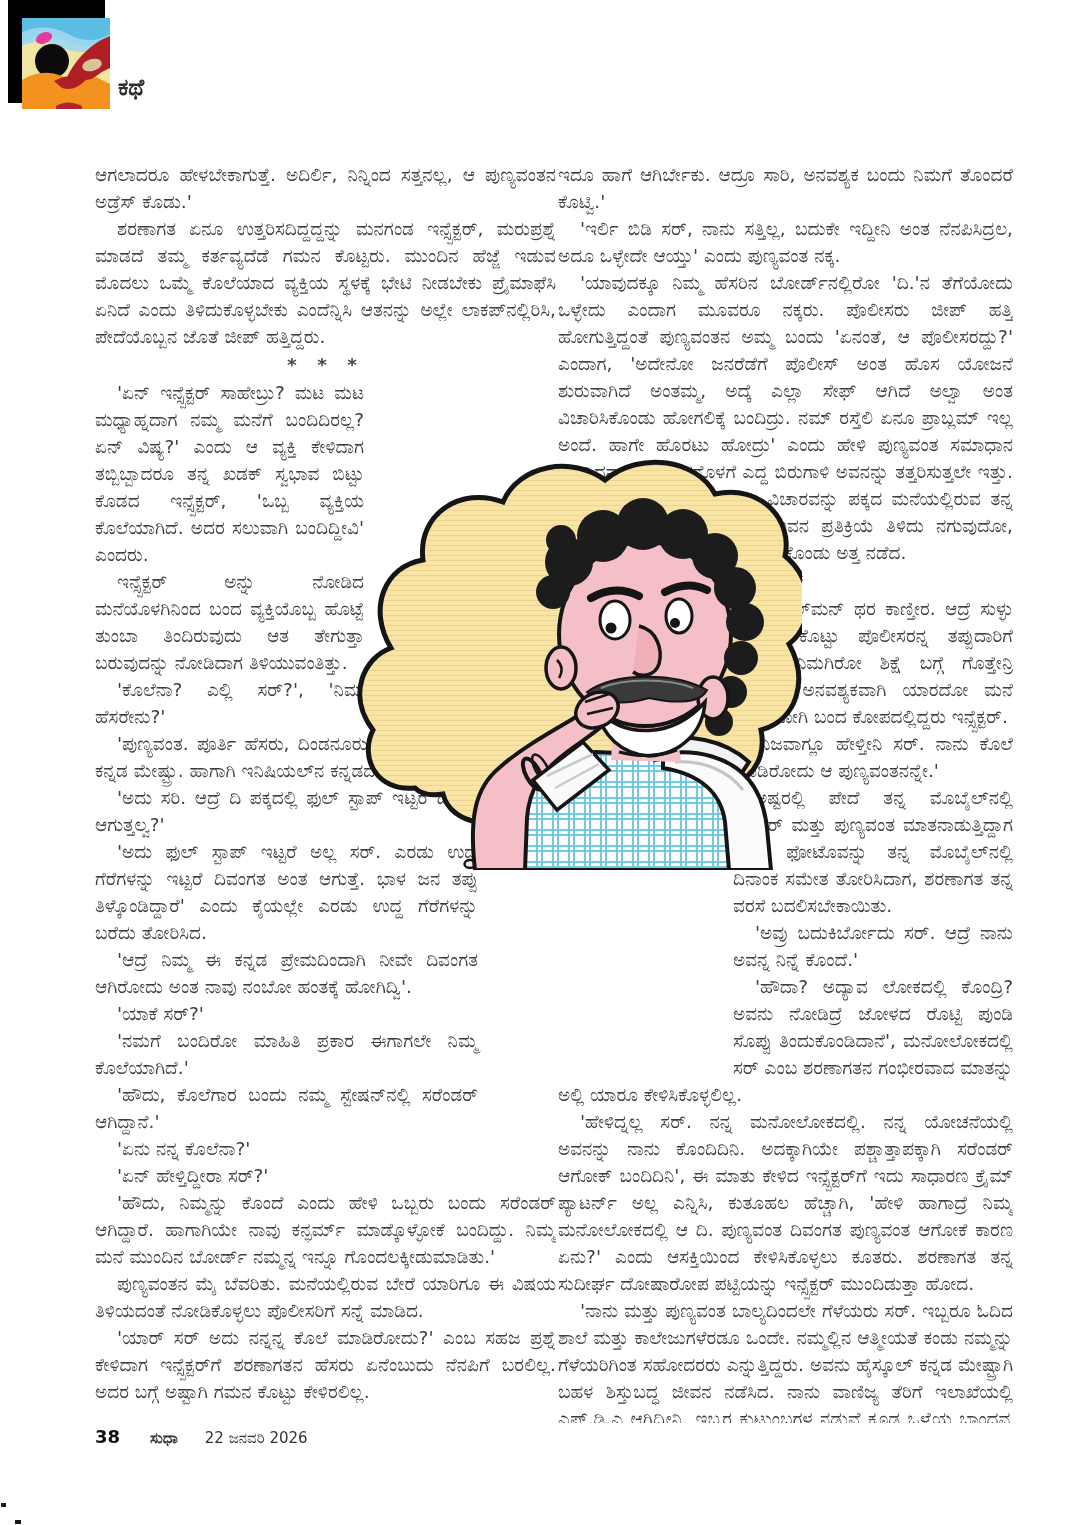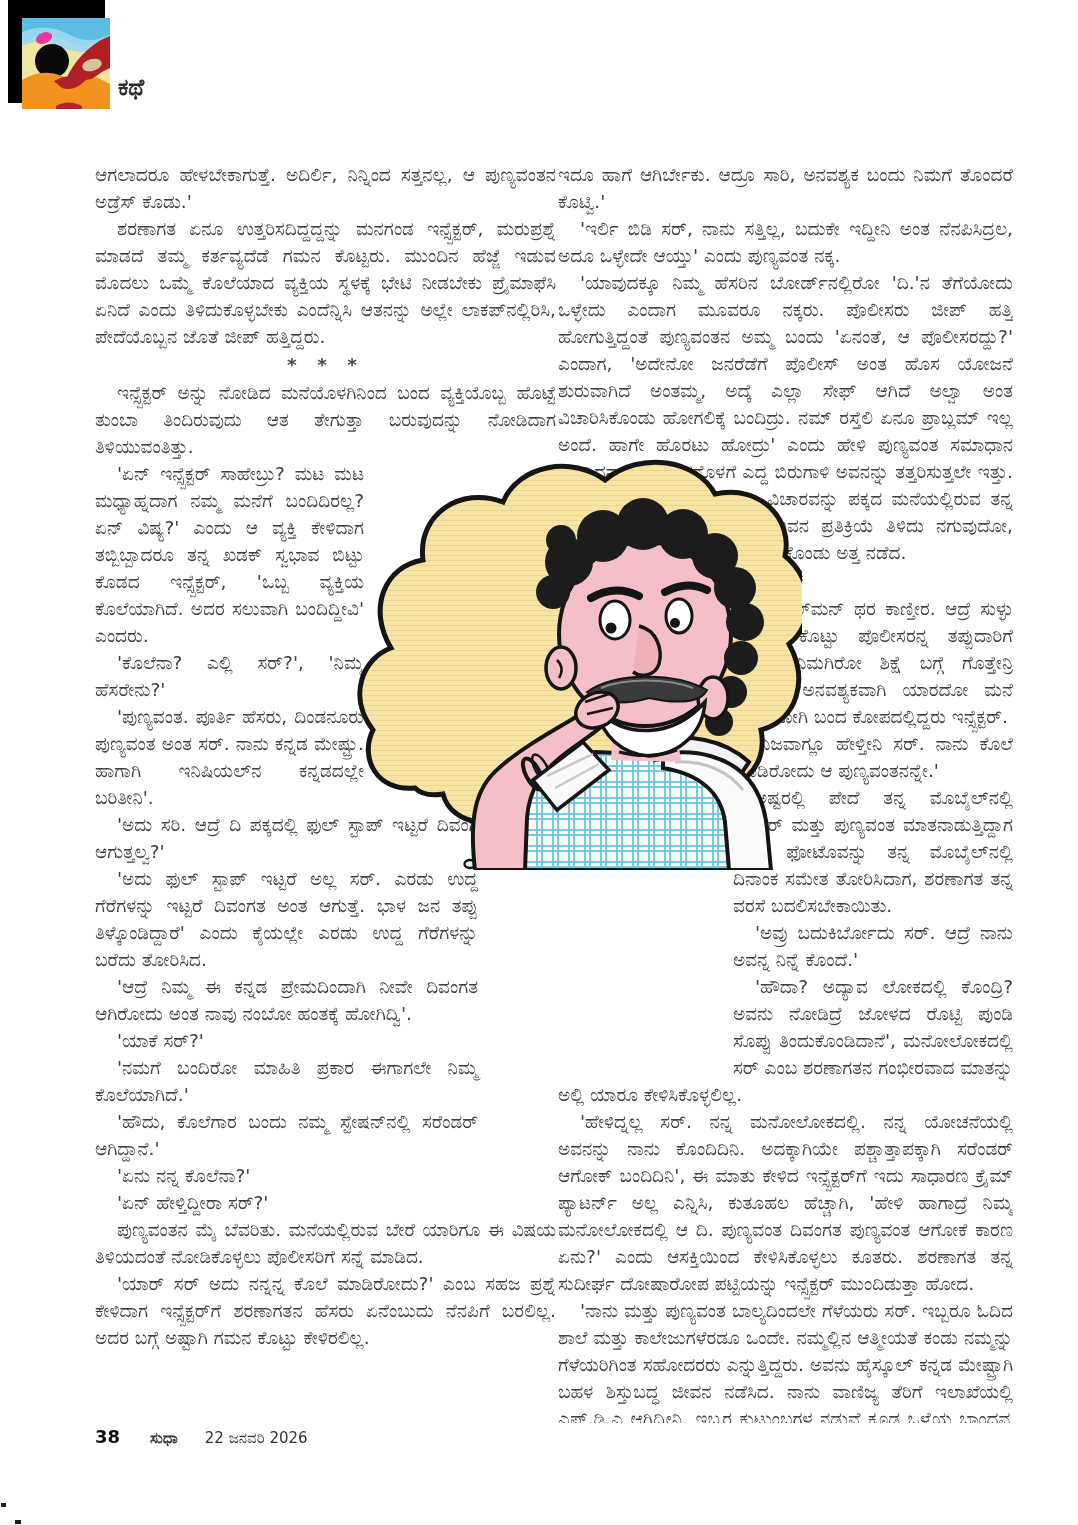--- a/index.html
+++ b/index.html
@@ -48,32 +48,33 @@
     <path d="M0 62 Q20 50 40 58 Q60 66 74 59 L88 66 V91 H0 Z" fill="#f3921e"></path>
     <path d="M32 63 Q48 54 64 62 Q52 74 40 70 Z" fill="#ae2026"></path>
     <path d="M34 88 Q46 81 60 88 L60 91 H34 Z" fill="#b02530"></path>
   </svg>
   <div class="section-label">ಕಥೆ</div>
 
   <div id="col-left" class="col">
       <p class="cont">ಆಗಲಾದರೂ ಹೇಳಬೇಕಾಗುತ್ತೆ. ಅದಿರ್ಲಿ, ನಿನ್ನಿಂದ ಸತ್ತನಲ್ಲ, ಆ ಪುಣ್ಯವಂತನ ಅಡ್ರೆಸ್ ಕೊಡು.'</p>
       <p class="para">ಶರಣಾಗತ ಏನೂ ಉತ್ತರಿಸದಿದ್ದದ್ದನ್ನು ಮನಗಂಡ ಇನ್ಸ್ಪೆಕ್ಟರ್, ಮರುಪ್ರಶ್ನೆ ಮಾಡದೆ ತಮ್ಮ ಕರ್ತವ್ಯದೆಡೆ ಗಮನ ಕೊಟ್ಟರು. ಮುಂದಿನ ಹೆಜ್ಜೆ ಇಡುವ ಮೊದಲು ಒಮ್ಮೆ ಕೊಲೆಯಾದ ವ್ಯಕ್ತಿಯ ಸ್ಥಳಕ್ಕೆ ಭೇಟಿ ನೀಡಬೇಕು ಪ್ರೈಮಾಫೆಸಿ ಏನಿದೆ ಎಂದು ತಿಳಿದುಕೊಳ್ಳಬೇಕು ಎಂದೆನ್ನಿಸಿ ಆತನನ್ನು ಅಲ್ಲೇ ಲಾಕಪ್‌ನಲ್ಲಿರಿಸಿ, ಪೇದೆಯೊಬ್ಬನ ಜೊತೆ ಜೀಪ್ ಹತ್ತಿದ್ದರು.</p>
       <p class="sep">* * *</p>
+      <p class="para"><span class="fl fr-a"></span>'ಏನ್ ಇನ್ಸ್ಪೆಕ್ಟರ್ ಸಾಹೇಬ್ರು? ಮಟ ಮಟ ಮಧ್ಯಾಹ್ನದಾಗ ನಮ್ಮ ಮನೆಗೆ ಬಂದಿದಿರಲ್ಲ? ಏನ್ ವಿಷ್ಯ?' ಎಂದು ಆ ವ್ಯಕ್ತಿ ಕೇಳಿದಾಗ ತಬ್ಬಿಬ್ಬಾದರೂ ತನ್ನ ಖಡಕ್ ಸ್ವಭಾವ ಬಿಟ್ಟು ಕೊಡದ ಇನ್ಸ್ಪೆಕ್ಟರ್, 'ಒಬ್ಬ ವ್ಯಕ್ತಿಯ ಕೊಲೆಯಾಗಿದೆ. ಅದರ ಸಲುವಾಗಿ ಬಂದಿದ್ದೀವಿ' ಎಂದರು.</p>
       <p class="para">ಇನ್ಸ್ಪೆಕ್ಟರ್ ಅನ್ನು ನೋಡಿದ ಮನೆಯೊಳಗಿನಿಂದ ಬಂದ ವ್ಯಕ್ತಿಯೊಬ್ಬ ಹೊಟ್ಟೆ ತುಂಬಾ ತಿಂದಿರುವುದು ಆತ ತೇಗುತ್ತಾ ಬರುವುದನ್ನು ನೋಡಿದಾಗ ತಿಳಿಯುವಂತಿತ್ತು.</p>
-      <p class="para"><span class="fl fr-a"></span>'ಏನ್ ಇನ್ಸ್ಪೆಕ್ಟರ್ ಸಾಹೇಬ್ರು? ಮಟ ಮಟ ಮಧ್ಯಾಹ್ನದಾಗ ನಮ್ಮ ಮನೆಗೆ ಬಂದಿದಿರಲ್ಲ? ಏನ್ ವಿಷ್ಯ?' ಎಂದು ಆ ವ್ಯಕ್ತಿ ಕೇಳಿದಾಗ ತಬ್ಬಿಬ್ಬಾದರೂ ತನ್ನ ಖಡಕ್ ಸ್ವಭಾವ ಬಿಟ್ಟು ಕೊಡದ ಇನ್ಸ್ಪೆಕ್ಟರ್, 'ಒಬ್ಬ ವ್ಯಕ್ತಿಯ ಕೊಲೆಯಾಗಿದೆ. ಅದರ ಸಲುವಾಗಿ ಬಂದಿದ್ದೀವಿ' ಎಂದರು.</p>
       <p class="para">'ಕೊಲೆನಾ? ಎಲ್ಲಿ ಸರ್?', 'ನಿಮ್ಮ ಹೆಸರೇನು?'</p>
       <p class="para">'ಪುಣ್ಯವಂತ. ಪೂರ್ತಿ ಹೆಸರು, ದಿಂಡನೂರು ಪುಣ್ಯವಂತ ಅಂತ ಸರ್. ನಾನು ಕನ್ನಡ ಮೇಷ್ಟ್ರು. ಹಾಗಾಗಿ ಇನಿಷಿಯಲ್‌ನ ಕನ್ನಡದಲ್ಲೇ ಬರಿತೀನಿ'.</p>
       <p class="para">'ಅದು ಸರಿ. ಆದ್ರೆ ದಿ ಪಕ್ಕದಲ್ಲಿ ಫುಲ್ ಸ್ಟಾಪ್ ಇಟ್ಟರೆ ದಿವಂಗತ ಅಂತಾನೂ ಆಗುತ್ತಲ್ವ?'</p>
       <p class="para"><span class="fl fr-b"></span>'ಅದು ಫುಲ್ ಸ್ಟಾಪ್ ಇಟ್ಟರೆ ಅಲ್ಲ ಸರ್. ಎರಡು ಉದ್ದ ಗೆರೆಗಳನ್ನು ಇಟ್ಟರೆ ದಿವಂಗತ ಅಂತ ಆಗುತ್ತೆ. ಭಾಳ ಜನ ತಪ್ಪು ತಿಳ್ಕೊಂಡಿದ್ದಾರೆ' ಎಂದು ಕೈಯಲ್ಲೇ ಎರಡು ಉದ್ದ ಗೆರೆಗಳನ್ನು ಬರೆದು ತೋರಿಸಿದ.</p>
       <p class="para">'ಆದ್ರೆ ನಿಮ್ಮ ಈ ಕನ್ನಡ ಪ್ರೇಮದಿಂದಾಗಿ ನೀವೇ ದಿವಂಗತ ಆಗಿರೋದು ಅಂತ ನಾವು ನಂಬೋ ಹಂತಕ್ಕೆ ಹೋಗಿದ್ವಿ'.</p>
       <p class="para">'ಯಾಕೆ ಸರ್?'</p>
       <p class="para">'ನಮಗೆ ಬಂದಿರೋ ಮಾಹಿತಿ ಪ್ರಕಾರ ಈಗಾಗಲೇ ನಿಮ್ಮ ಕೊಲೆಯಾಗಿದೆ.'</p>
       <p class="para">'ಹೌದು, ಕೊಲೆಗಾರ ಬಂದು ನಮ್ಮ ಸ್ಟೇಷನ್‌ನಲ್ಲಿ ಸರೆಂಡರ್ ಆಗಿದ್ದಾನೆ.'</p>
       <p class="para">'ಏನು ನನ್ನ ಕೊಲೆನಾ?'</p>
       <p class="para">'ಏನ್ ಹೇಳ್ತಿದ್ದೀರಾ ಸರ್?'</p>
+      <p class="para">'ಹೌದು, ನಿಮ್ಮನ್ನು ಕೊಂದೆ ಎಂದು ಹೇಳಿ ಒಬ್ಬರು ಬಂದು ಸರೆಂಡರ್ ಆಗಿದ್ದಾರೆ. ಹಾಗಾಗಿಯೇ ನಾವು ಕನ್ಫರ್ಮ್ ಮಾಡ್ಕೊಳ್ಳೋಕೆ ಬಂದಿದ್ದು. ನಿಮ್ಮ ಮನೆ ಮುಂದಿನ ಬೋರ್ಡ್ ನಮ್ಮನ್ನ ಇನ್ನೂ ಗೊಂದಲಕ್ಕೀಡುಮಾಡಿತು.'</p>
       <p class="para">ಪುಣ್ಯವಂತನ ಮೈ ಬೆವರಿತು. ಮನೆಯಲ್ಲಿರುವ ಬೇರೆ ಯಾರಿಗೂ ಈ ವಿಷಯ ತಿಳಿಯದಂತೆ ನೋಡಿಕೊಳ್ಳಲು ಪೊಲೀಸರಿಗೆ ಸನ್ನೆ ಮಾಡಿದ.</p>
       <p class="para">'ಯಾರ್ ಸರ್ ಅದು ನನ್ನನ್ನ ಕೊಲೆ ಮಾಡಿರೋದು?' ಎಂಬ ಸಹಜ ಪ್ರಶ್ನೆ ಕೇಳಿದಾಗ ಇನ್ಸ್ಪೆಕ್ಟರ್‌ಗೆ ಶರಣಾಗತನ ಹೆಸರು ಏನೆಂಬುದು ನೆನಪಿಗೆ ಬರಲಿಲ್ಲ. ಅದರ ಬಗ್ಗೆ ಅಷ್ಟಾಗಿ ಗಮನ ಕೊಟ್ಟು ಕೇಳಿರಲಿಲ್ಲ.</p>
     </div>
   <div id="col-right" class="col">
       <p class="cont">ಇದೂ ಹಾಗೆ ಆಗಿರ್ಬೇಕು. ಆದ್ರೂ ಸಾರಿ, ಅನವಶ್ಯಕ ಬಂದು ನಿಮಗೆ ತೊಂದರೆ ಕೊಟ್ವಿ.'</p>
       <p class="para">'ಇರ್ಲಿ ಬಿಡಿ ಸರ್, ನಾನು ಸತ್ತಿಲ್ಲ, ಬದುಕೇ ಇದ್ದೀನಿ ಅಂತ ನೆನಪಿಸಿದ್ರಲ, ಅದೂ ಒಳ್ಳೇದೇ ಆಯ್ತು' ಎಂದು ಪುಣ್ಯವಂತ ನಕ್ಕ.</p>
       <p class="para">'ಯಾವುದಕ್ಕೂ ನಿಮ್ಮ ಹೆಸರಿನ ಬೋರ್ಡ್‌ನಲ್ಲಿರೋ 'ದಿ.'ನ ತೆಗೆಯೋದು ಒಳ್ಳೇದು ಎಂದಾಗ ಮೂವರೂ ನಕ್ಕರು. ಪೊಲೀಸರು ಜೀಪ್ ಹತ್ತಿ ಹೋಗುತ್ತಿದ್ದಂತೆ ಪುಣ್ಯವಂತನ ಅಮ್ಮ ಬಂದು 'ಏನಂತೆ, ಆ ಪೊಲೀಸರದ್ದು?' ಎಂದಾಗ, 'ಅದೇನೋ ಜನರೆಡೆಗೆ ಪೊಲೀಸ್ ಅಂತ ಹೊಸ ಯೋಜನೆ ಶುರುವಾಗಿದೆ ಅಂತಮ್ಮ, ಅದ್ಕೆ ಎಲ್ಲಾ ಸೇಫ್ ಆಗಿದೆ ಅಲ್ವಾ ಅಂತ ವಿಚಾರಿಸಿಕೊಂಡು ಹೋಗಲಿಕ್ಕೆ ಬಂದಿದ್ರು. ನಮ್ ರಸ್ತೆಲಿ ಏನೂ ಪ್ರಾಬ್ಲಮ್ ಇಲ್ಲ ಅಂದೆ. ಹಾಗೇ ಹೊರಟು ಹೋದ್ರು' ಎಂದು ಹೇಳಿ ಪುಣ್ಯವಂತ ಸಮಾಧಾನ ಮಾಡಿದನಾದರೂ, ಅವನೊಳಗೆ ಎದ್ದ ಬಿರುಗಾಳಿ ಅವನನ್ನು ತತ್ತರಿಸುತ್ತಲೇ ಇತ್ತು. ಅಮ್ಮ ಒಳಗೆ ಹೋದರು ಆತ ಈ ವಿಚಾರವನ್ನು ಪಕ್ಕದ ಮನೆಯಲ್ಲಿರುವ ತನ್ನ ಆತ್ಮೀಯ ಗೆಳೆಯನ ಬಳಿ ಚರ್ಚಿಸಿ ಅವನ ಪ್ರತಿಕ್ರಿಯೆ ತಿಳಿದು ನಗುವುದೋ, ದುಃಖಿಸುವುದು ಮಾಡಿದರಾಯ್ತು ಎಂದುಕೊಂಡು ಅತ್ತ ನಡೆದ.</p>
       <p class="sep">***</p>
       <p class="para"><span class="fl fl-a"></span>'ಜಂಟಲ್‌ಮನ್ ಥರ ಕಾಣ್ತೀರ. ಆದ್ರೆ ಸುಳ್ಳು ಮಾಹಿತಿ ಕೊಟ್ಟು ಪೊಲೀಸರನ್ನ ತಪ್ಪುದಾರಿಗೆ ಎಳೆದರೆ ನಿಮಗಿರೋ ಶಿಕ್ಷೆ ಬಗ್ಗೆ ಗೊತ್ತೇನ್ರಿ ನಿಮಗೆ?' ಅನವಶ್ಯಕವಾಗಿ ಯಾರದೋ ಮನೆ ತನಕ ಹೋಗಿ ಬಂದ ಕೋಪದಲ್ಲಿದ್ದರು ಇನ್ಸ್ಪೆಕ್ಟರ್.</p>
       <p class="para">'ನಿಜವಾಗ್ಲೂ ಹೇಳ್ತೀನಿ ಸರ್. ನಾನು ಕೊಲೆ ಮಾಡಿರೋದು ಆ ಪುಣ್ಯವಂತನನ್ನೇ.'</p>

